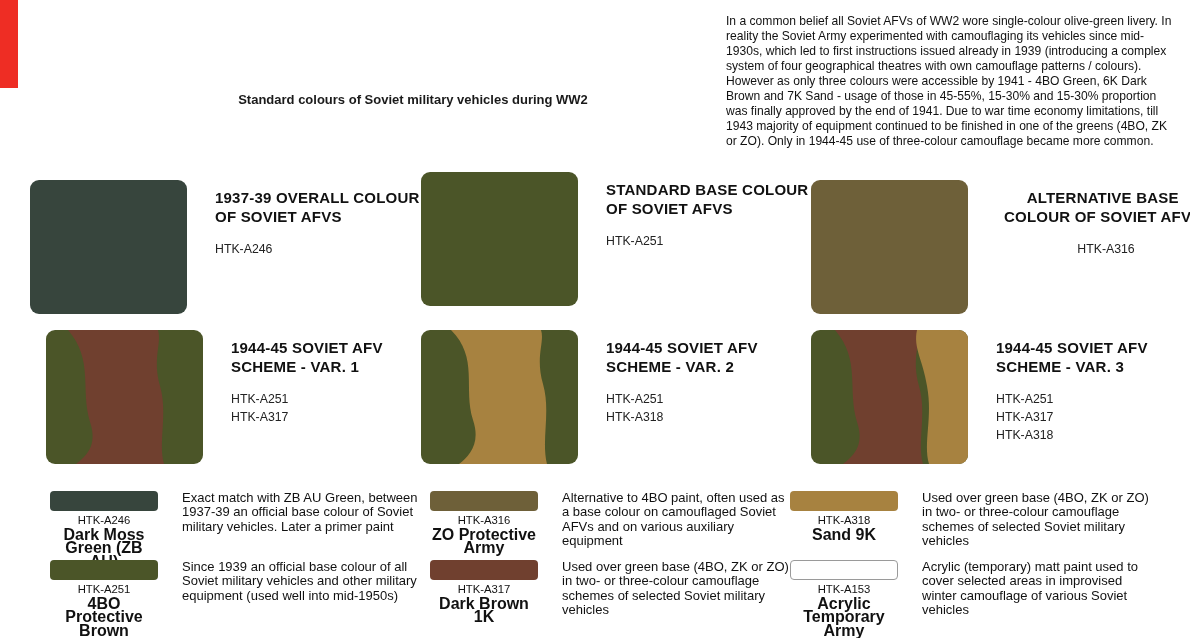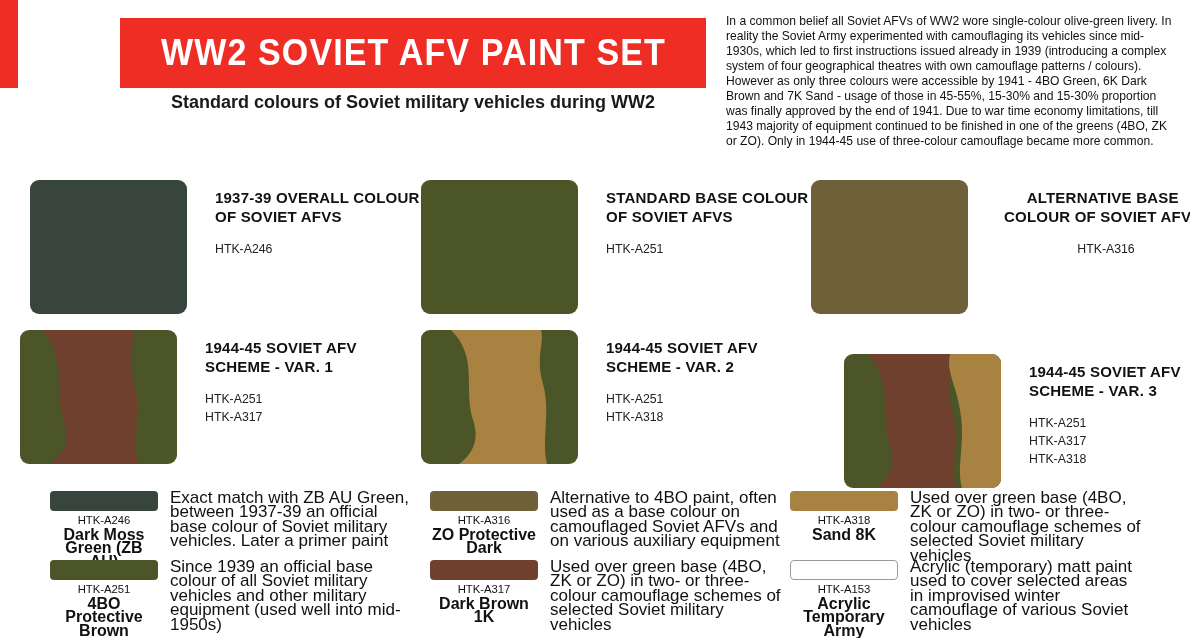--- a/index.html
+++ b/index.html
@@ -39,21 +39,21 @@
     letter-spacing: 1.2px;
     font-family: "Liberation Sans Narrow", "Liberation Sans", sans-serif;
     transform: scaleX(0.92);
     text-transform: uppercase;
   }
   .subtitle {
     position: absolute;
     left: 120px; top: 92px;
     width: 586px;
     text-align: center;
-    font-size: 18px;
+    font-size: 13px;
     color: #1a1a1a;
     font-weight: bold;
   }
   .intro {
     position: absolute;
     left: 726px; top: 14px;
     width: 452px;
     font-size: 12.1px;
     line-height: 15px;
     color: #111111;
@@ -114,58 +114,55 @@
   .legend-name {
     text-align: center;
     font-size: 16px;
     font-weight: bold;
     color: #111111;
     width: 108px;
     line-height: 13.5px;
   }
   .legend-desc {
     position: absolute;
-    left: 120px; top: 0px;
+    left: 132px; top: 0px;
     width: 240px;
-    font-size: 17px;
+    font-size: 13px;
     line-height: 14.4px;
     color: #111111;
   }
   .legend-desc.wide { width: 232px; }
 </style>
 </head>
 <body>
 
 <div class="page">
 
   <div class="left-bar"></div>
 
-  <div class="title-banner">
-    <div class="title-text">WW2 SOVIET AFV PAINT SET</div>
-  </div>
 
   <div class="subtitle">Standard colours of Soviet military vehicles during WW2</div>
 
   <div class="intro">In a common belief all Soviet AFVs of WW2 wore single-colour olive-green livery. In reality the Soviet Army experimented with camouflaging its vehicles since mid-1930s, which led to first instructions issued already in 1939 (introducing a complex system of four geographical theatres with own camouflage patterns / colours). However as only three colours were accessible by 1941 - 4BO Green, 6K Dark Brown and 7K Sand - usage of those in 45-55%, 15-30% and 15-30% proportion was finally approved by the end of 1941. Due to war time economy limitations, till 1943 majority of equipment continued to be finished in one of the greens (4BO, ZK or ZO). Only in 1944-45 use of three-colour camouflage became more common.</div>
 
   <div class="swatch-card" style="left:30px; top:180px;">
     <div class="swatch">
       <svg viewBox="0 0 157 134" preserveAspectRatio="none">
         <rect x="0" y="0" width="157" height="134" fill="#37453d"></rect>
       </svg>
     </div>
     <div class="card-text">
       <div class="card-title">1937-39 OVERALL COLOUR OF SOVIET AFVs</div>
       <div class="card-codes">
         <div>HTK-A246</div>
       </div>
     </div>
   </div>
 
-  <div class="swatch-card" style="left:421px; top:180px;">
+  <div class="swatch-card" style="left:421px; top:172px;">
     <div class="swatch">
       <svg viewBox="0 0 157 134" preserveAspectRatio="none">
         <rect x="0" y="0" width="157" height="134" fill="#4b5528"></rect>
       </svg>
     </div>
     <div class="card-text">
       <div class="card-title">STANDARD BASE COLOUR OF SOVIET AFVs</div>
       <div class="card-codes">
         <div>HTK-A251</div>
       </div>
@@ -179,21 +176,21 @@
       </svg>
     </div>
     <div class="card-text">
       <div class="card-title">ALTERNATIVE BASE COLOUR OF SOVIET AFVs</div>
       <div class="card-codes">
         <div>HTK-A316</div>
       </div>
     </div>
   </div>
 
-  <div class="swatch-card" style="left:20px; top:330px;">
+  <div class="swatch-card" style="left:46px; top:330px;">
     <div class="swatch">
       <svg viewBox="0 0 157 134" preserveAspectRatio="none">
         <rect x="0" y="0" width="157" height="134" fill="#4b5528"></rect>
         <path d="M22,0 C48,30 34,60 44,92 C52,116 40,126 30,134 L118,134 C112,112 122,84 114,56 C106,28 116,14 112,0 Z" fill="#70402f"></path>
       </svg>
     </div>
     <div class="card-text">
       <div class="card-title">1944-45 SOVIET AFV SCHEME - VAR. 1</div>
       <div class="card-codes">
         <div>HTK-A251</div>
@@ -211,21 +208,21 @@
     </div>
     <div class="card-text">
       <div class="card-title">1944-45 SOVIET AFV SCHEME - VAR. 2</div>
       <div class="card-codes">
         <div>HTK-A251</div>
         <div>HTK-A318</div>
       </div>
     </div>
   </div>
 
-  <div class="swatch-card" style="left:844px; top:330px;margin-top:24px;">
+  <div class="swatch-card" style="left:811px; top:330px;">
     <div class="swatch">
       <svg viewBox="0 0 157 134" preserveAspectRatio="none">
         <rect x="0" y="0" width="157" height="134" fill="#4b5528"></rect>
         <path d="M24,0 C50,30 36,60 46,92 C54,116 42,126 32,134 L112,134 C106,112 116,84 108,56 C100,28 110,14 106,0 Z" fill="#70402f"></path>
         <path d="M106,0 C102,18 112,30 116,56 C122,88 112,112 118,134 L157,134 L157,0 Z" fill="#a78240"></path>
       </svg>
     </div>
     <div class="card-text">
       <div class="card-title">1944-45 SOVIET AFV SCHEME - VAR. 3</div>
       <div class="card-codes">
@@ -246,35 +243,35 @@
   <div class="legend-item" style="left:50px; top:560px;">
     <div class="legend-chip" style="background:#4b5528;"></div>
     <div class="legend-code">HTK-A251</div>
     <div class="legend-name">4BO Protective Brown</div>
     <div class="legend-desc">Since 1939 an official base colour of all Soviet military vehicles and other military equipment (used well into mid-1950s)</div>
   </div>
 
   <div class="legend-item" style="left:430px; top:491px;">
     <div class="legend-chip" style="background:#6e6039;"></div>
     <div class="legend-code">HTK-A316</div>
-    <div class="legend-name">ZO Protective Dark</div>
+    <div class="legend-name">ZO Protective Army</div>
     <div class="legend-desc wide">Alternative to 4BO paint, often used as a base colour on camouflaged Soviet AFVs and on various auxiliary equipment</div>
   </div>
 
   <div class="legend-item" style="left:430px; top:560px;">
     <div class="legend-chip" style="background:#70402f;"></div>
     <div class="legend-code">HTK-A317</div>
     <div class="legend-name">Dark Brown 1K</div>
     <div class="legend-desc wide">Used over green base (4BO, ZK or ZO) in two- or three-colour camouflage schemes of selected Soviet military vehicles</div>
   </div>
 
   <div class="legend-item" style="left:790px; top:491px;">
     <div class="legend-chip" style="background:#a78240;"></div>
     <div class="legend-code">HTK-A318</div>
-    <div class="legend-name">Sand 8K</div>
+    <div class="legend-name">Sand 9K</div>
     <div class="legend-desc wide">Used over green base (4BO, ZK or ZO) in two- or three-colour camouflage schemes of selected Soviet military vehicles</div>
   </div>
 
   <div class="legend-item" style="left:790px; top:560px;">
     <div class="legend-chip outlined" style="background:#ffffff;"></div>
     <div class="legend-code">HTK-A153</div>
     <div class="legend-name">Acrylic Temporary Army</div>
     <div class="legend-desc wide">Acrylic (temporary) matt paint used to cover selected areas in improvised winter camouflage of various Soviet vehicles</div>
   </div>
 

